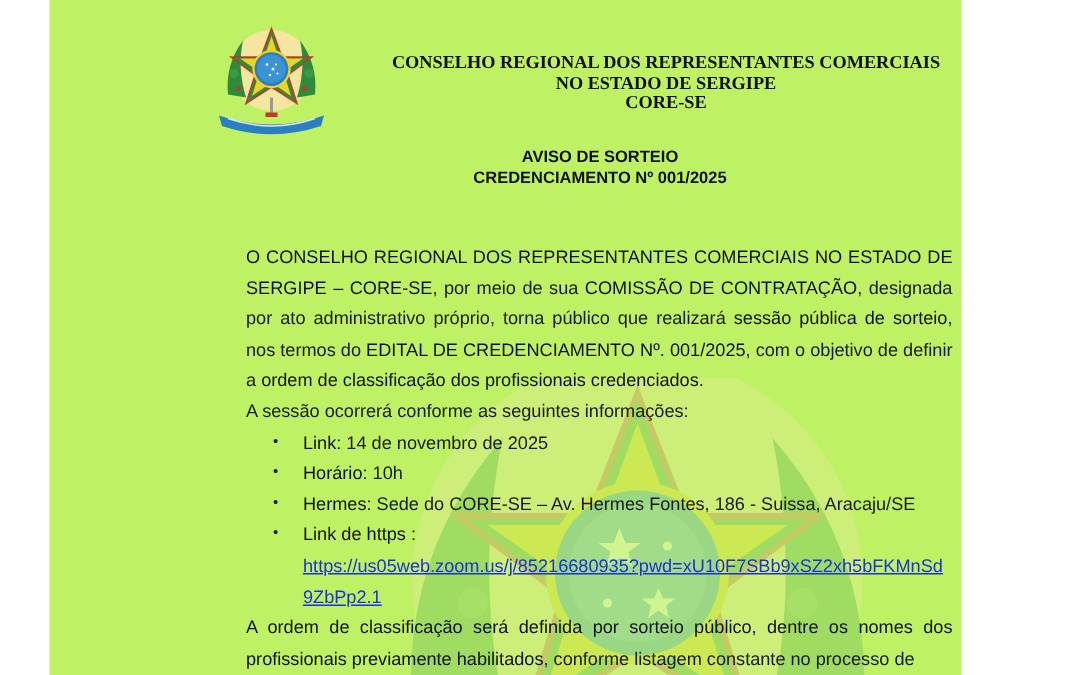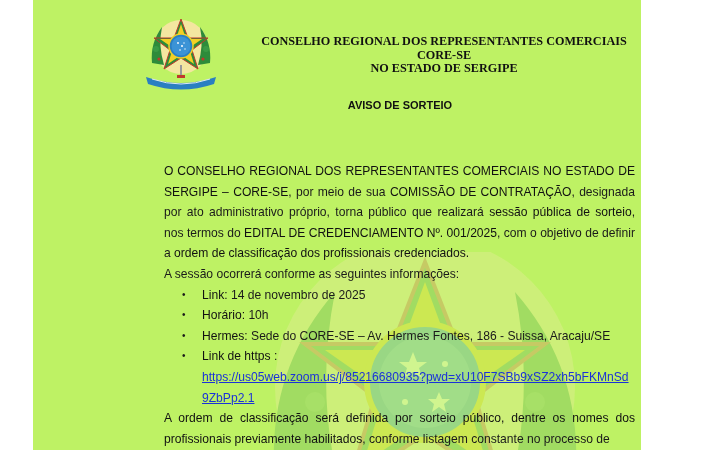--- a/index.html
+++ b/index.html
@@ -59,26 +59,27 @@
 
     <rect x="36" y="52" width="2" height="12" fill="#999"></rect>
     <rect x="33" y="62" width="8" height="3" fill="#c0392b"></rect>
 
     <path d="M2 64 Q37 76 72 64 L70 71 Q37 82 4 71 Z" fill="#2a7fc1"></path>
     <path d="M8 66 Q37 76 66 66" stroke="#dfe9f5" stroke-width="1" fill="none"></path>
   </svg>
 
   <div class="header">
     <div>CONSELHO REGIONAL DOS REPRESENTANTES COMERCIAIS</div>
+    <div>NO ESTADO DE SERGIPE</div>
     <div>CORE-SE</div>
-    <div>NO ESTADO DE SERGIPE</div>
   </div>
 
   <div class="title">
     <div>AVISO DE SORTEIO</div>
+    <div>CREDENCIAMENTO Nº 001/2025</div>
   </div>
 
   <svg class="watermark" viewBox="0 0 360 260">
     <circle cx="180" cy="135" r="150" fill="#f6eab0"></circle>
     <path d="M30 230 Q20 120 90 40 Q70 140 95 235 Z" fill="#5aa55e"></path>
     <path d="M330 230 Q340 120 270 40 Q290 140 265 235 Z" fill="#5aa55e"></path>
     <circle cx="70" cy="150" r="10" fill="#6fb46f"></circle>
     <circle cx="290" cy="150" r="10" fill="#6fb46f"></circle>
     <circle cx="95" cy="105" r="5" fill="#d66"></circle>
     <circle cx="270" cy="105" r="5" fill="#d66"></circle>

